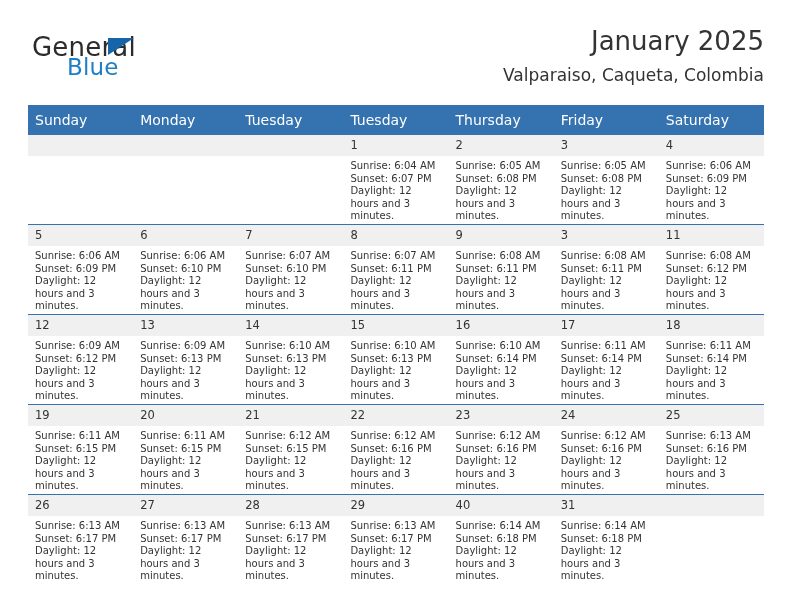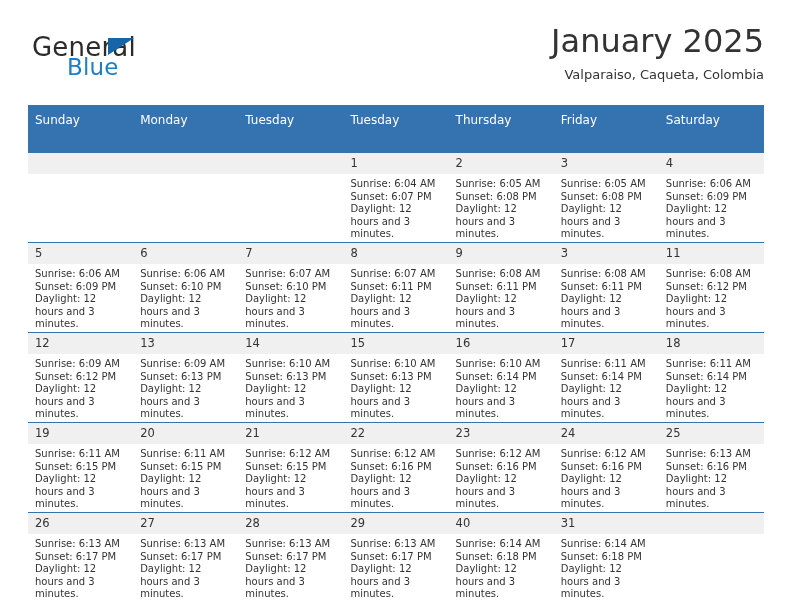--- a/index.html
+++ b/index.html
@@ -66,53 +66,53 @@
     border-left: 26px solid #1565a8;
     border-bottom: 17px solid transparent;
   }
   .title-block {
     position: absolute;
     right: 0;
     top: 0;
     text-align: right;
   }
   .cal-title {
-    font-size: 32px;
+    font-size: 26px;
     color: #333333;
     font-weight: 400;
     line-height: 34px;
     font-family: "DejaVu Sans", sans-serif;
     white-space: nowrap;
   }
   .cal-subtitle {
-    font-size: 13px;
+    font-size: 17px;
     color: #333333;
     font-weight: 400;
     line-height: 22px;
     margin-top: 6px;
     font-family: "DejaVu Sans", sans-serif;
     white-space: nowrap;
   }
 
   
   .calendar {
     position: absolute;
     left: 28px;
     top: 105px;
     width: 736px;
     border-collapse: collapse;
     table-layout: fixed;
   }
   .calendar th {
     background: #3572b0;
     color: #ffffff;
-    font-size: 12px;
+    font-size: 14px;
     font-weight: normal;
     text-align: left;
-    padding: 5px 0 23px 7px;
+    padding: 5px 0 5px 7px;
     height: 20px;
     font-family: "DejaVu Sans", sans-serif;
   }
   .calendar td {
     vertical-align: top;
     padding: 0;
     width: 105.14px;
     height: 89px;
     border-top: 1px solid #3572b0;
     background: #ffffff;

